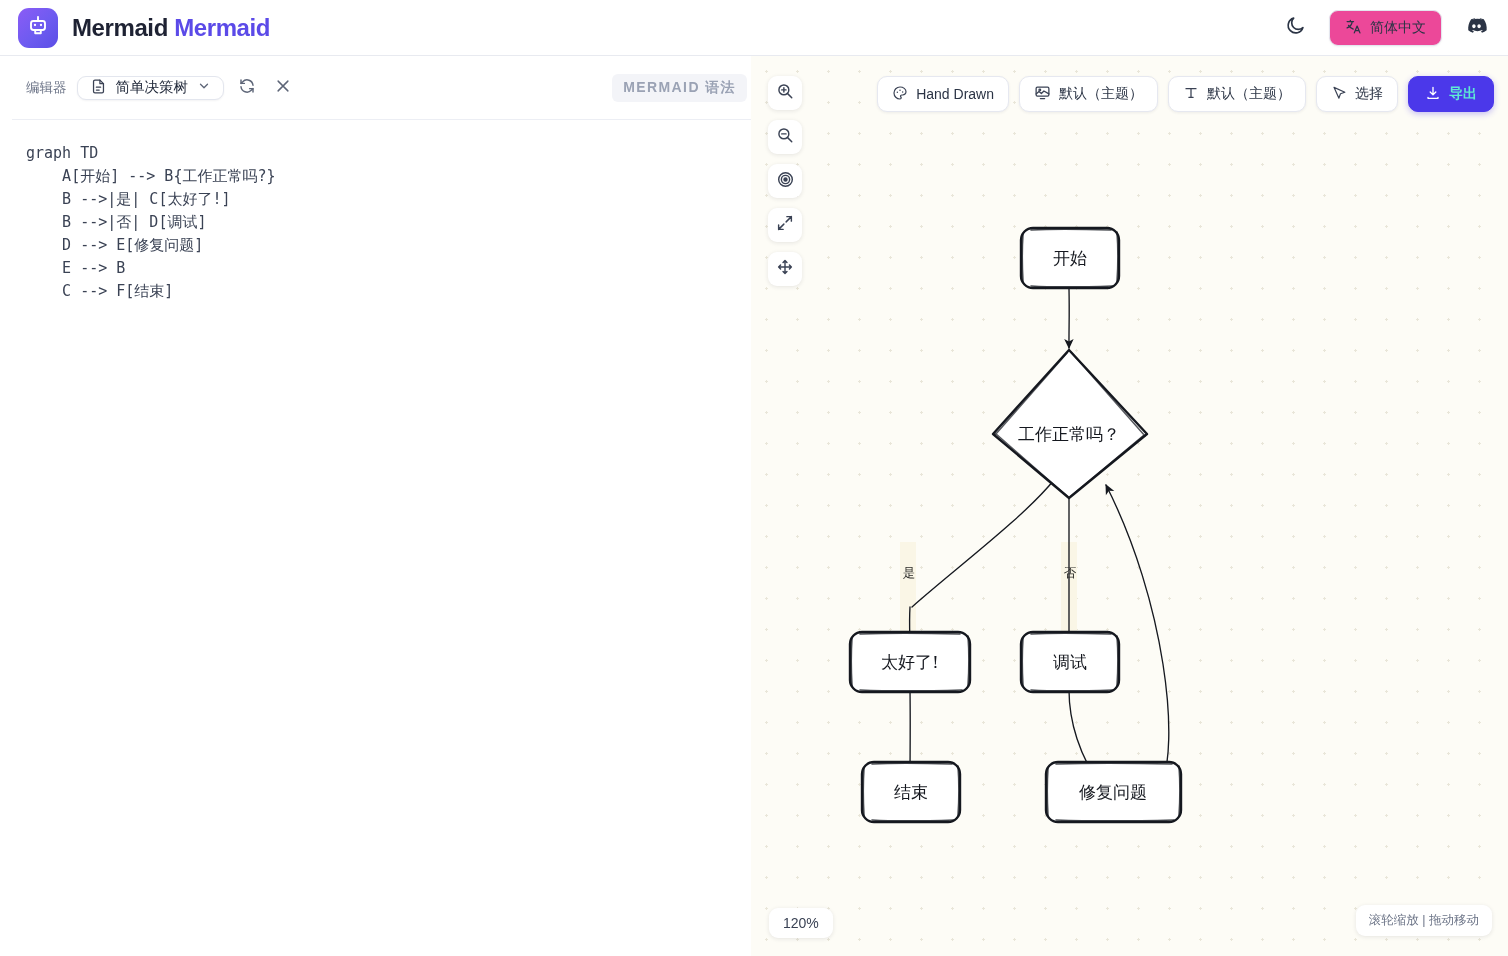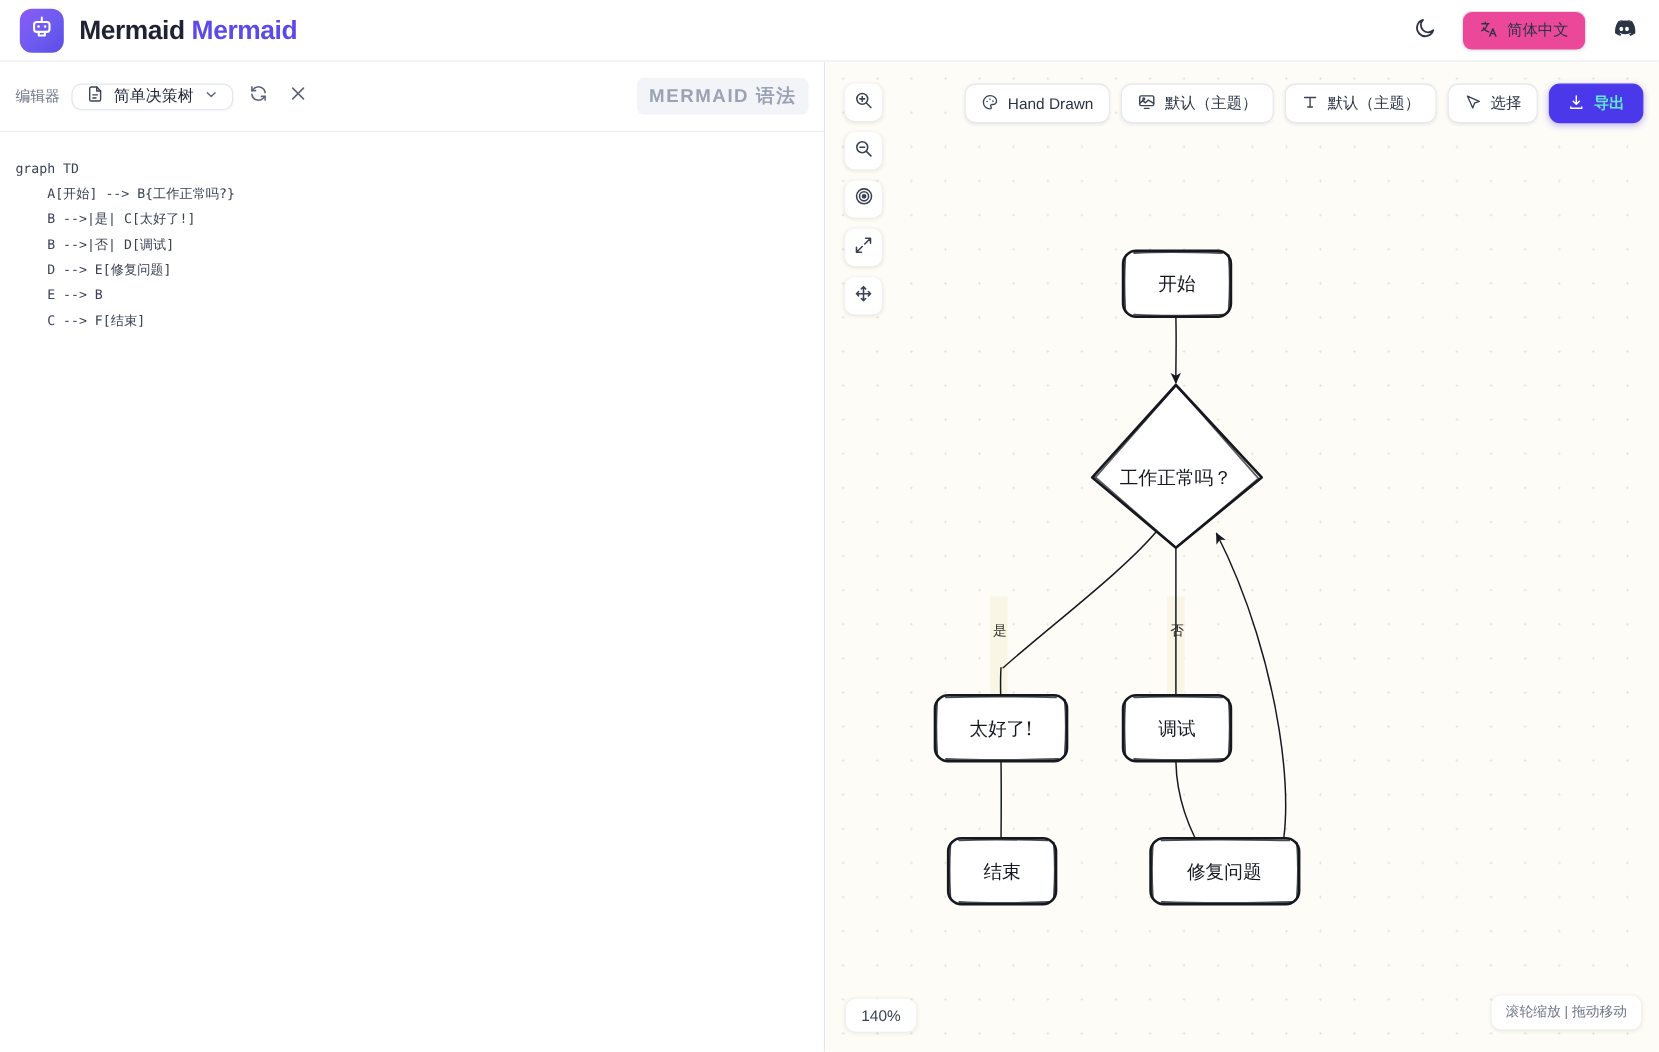--- a/index.html
+++ b/index.html
@@ -44,21 +44,21 @@
     display: flex; align-items: center; gap: 8px;
     height: 36px; padding: 0 15px;
     border: 1px solid #e3e6ee; border-radius: 9px;
     background: #ec4899; cursor: pointer;
     font-size: 14px; color: #2b3445; white-space: nowrap;
     box-shadow: 0 1px 2px rgba(20,25,45,.05);
   }
 
   
   .editor-panel {
-    position: absolute; top: 56px; left: 0;
+    position: absolute; top: 56px; left: 12px;
     width: 750px; height: 900px;
     background: #ffffff;
     border-right: 1px solid #e2e5ee;
   }
   .editor-toolbar {
     height: 64px; display: flex; align-items: center;
     padding: 0 14px; gap: 10px;
     border-bottom: 1px solid #eceef4;
   }
   .editor-label {
@@ -72,28 +72,28 @@
     font-size: 14.5px; color: #222a3b; white-space: nowrap;
     box-shadow: 0 1px 2px rgba(20,25,45,.05);
   }
   .tool-icon {
     width: 26px; height: 26px; display: flex;
     align-items: center; justify-content: center;
     color: #5d6577; cursor: pointer;
   }
   .syntax-badge {
     margin-left: auto;
-    font-size: 17px; letter-spacing: 1.4px; font-weight: 600;
+    font-size: 14px; letter-spacing: 1.4px; font-weight: 600;
     color: #9aa2b4; background: #f3f4f8;
     padding: 5px 11px; border-radius: 6px; white-space: nowrap;
   }
   .code-area {
     padding: 22px 0 0 14px;
     font-family: "DejaVu Sans Mono", "Liberation Mono", monospace;
-    font-size: 12px; line-height: 23px;
+    font-size: 15px; line-height: 23px;
     color: #3a4254;
     white-space: pre;
     cursor: text;
     height: 836px;
     overflow: hidden;
   }
 
   
   .canvas {
     position: absolute; top: 56px; left: 751px;
@@ -406,15 +406,15 @@
     <g>
       <rect x="295" y="706" width="135" height="60" rx="12" fill="#ffffff" stroke="#15181f" stroke-width="2.4"></rect>
       <path d="M297,712 q-1.5,22 0,48 M428,710 q1.8,24 0,50 M305,708 q48,-1.5 116,0 M305,764 q50,1.8 118,0" fill="none" stroke="#15181f" stroke-width="1.6" stroke-linecap="round" opacity=".78"></path>
       <text class="nd-text" x="362" y="742" text-anchor="middle">修复问题</text>
     </g>
 
     <text class="ed-lbl" x="158" y="521" text-anchor="middle">是</text>
     <text class="ed-lbl" x="319" y="521" text-anchor="middle">否</text>
   </svg>
 
-  <div class="zoom-pill">140%</div>
+  <div class="zoom-pill">120%</div>
   <div class="hint-pill">滚轮缩放 | 拖动移动</div>
 </div>
 
 </body></html>

